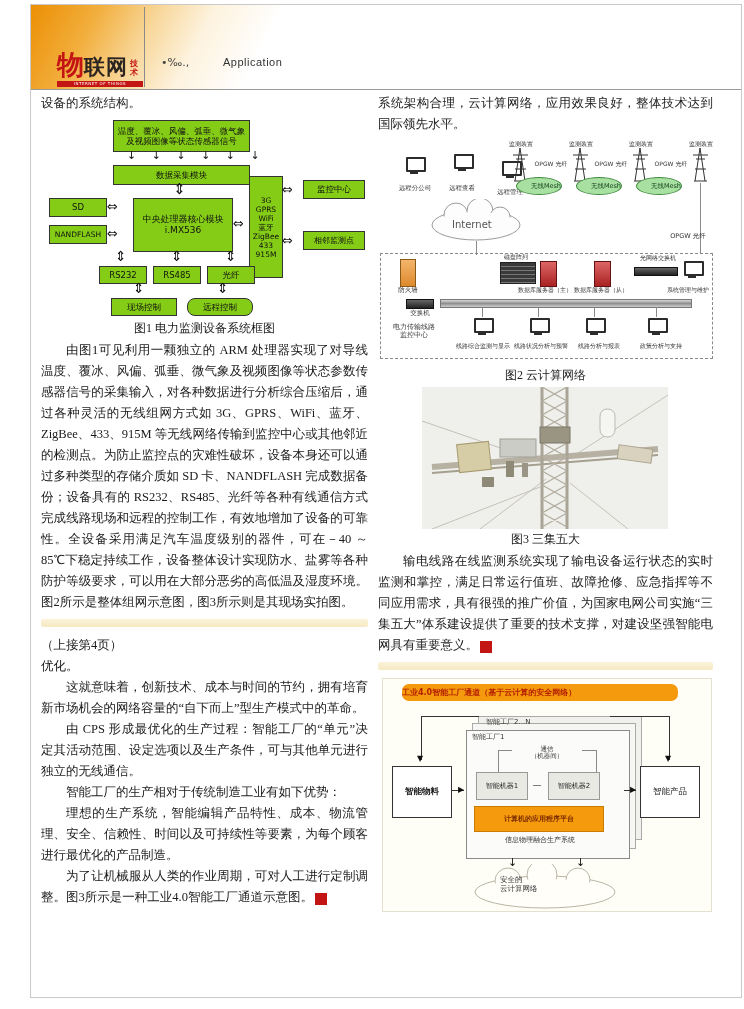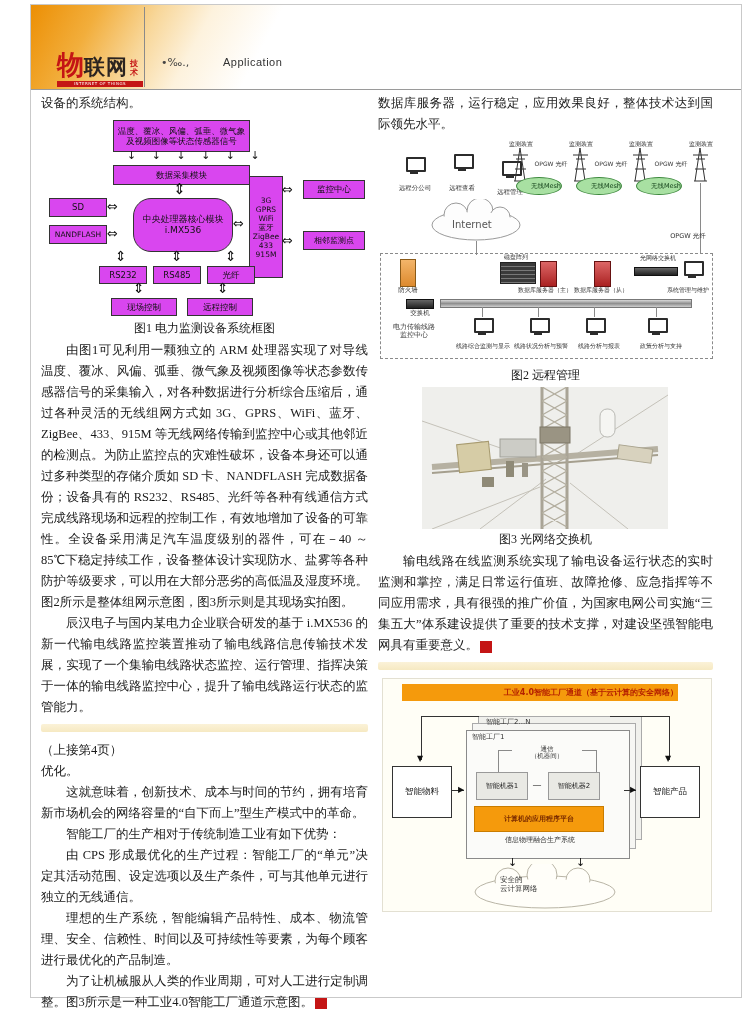--- a/index.html
+++ b/index.html
@@ -23,38 +23,38 @@
   .col-left{left:10px;width:327px;}
   .col-right{left:347px;width:335px;}
   p.para{margin:0;font-size:12.5px;line-height:21px;text-align:justify;text-indent:2em;}
   p.noind{text-indent:0;}
   .figcap{margin:2px 0 4px 0;text-align:center;font-weight:normal;font-size:12px;line-height:16px;}
   .endmark{display:inline-block;width:12px;height:12px;background:#c41515;color:#fff;
     font:bold 9px/12px "DejaVu Sans",sans-serif;text-align:center;vertical-align:-1px;margin-left:2px;}
   .strip{height:8px;background:linear-gradient(#fbf2d8,#f6e9c2);margin:6px 0 8px 0;border-radius:2px;}
   
   .fig{position:relative;background:#fff;}
-  .box{position:absolute;border:1px solid #333;background:#d946ef;display:flex;align-items:center;justify-content:center;
+  .box{position:absolute;border:1px solid #333;background:#84cc16;display:flex;align-items:center;justify-content:center;
     text-align:center;font:8.5px/1.2 "DejaVu Sans",sans-serif;white-space:pre-line;color:#111;}
   .lbl{position:absolute;font:6.5px/1.15 "DejaVu Sans",sans-serif;color:#333;text-align:center;white-space:pre-line;}
   .arr{position:absolute;font-family:"DejaVu Sans",sans-serif;color:#111;}
   .line{position:absolute;background:#8a8a8a;}
   .dash{position:absolute;border:1px dashed #8a8a8a;}
   .pc{position:absolute;width:16px;height:11px;border:2px solid #2c2c2c;background:#fff;border-radius:1px;}
   .pc::after{content:"";position:absolute;top:11px;left:2px;width:8px;height:4px;background:#2c2c2c;}
   .oval{position:absolute;width:44px;height:16px;border:1px solid #3f8a3f;background:#a8e0a2;border-radius:50%;
     font:6.5px/16px "DejaVu Sans",sans-serif;text-align:right;color:#14421a;}
   .rack{position:absolute;background:repeating-linear-gradient(#3a3a3a 0 3px,#777 3px 4px);border:1px solid #222;}
   .server{position:absolute;background:linear-gradient(#d66,#a22);border:1px solid #611;}
   .fwall{position:absolute;background:linear-gradient(#f3b56a,#dd8a2e);border:1px solid #8a5a18;}
   .flat{position:absolute;background:linear-gradient(#666,#222);border:1px solid #111;}
   .bus{position:absolute;height:7px;background:linear-gradient(#d9d9d9,#8f8f8f 50%,#cfcfcf);border:1px solid #777;}
   
   .panel{position:absolute;background:#fffef6;border:1px solid #e3e0d2;}
-  .obar{position:absolute;background:#f59a0c;color:#b41f00;font:bold 8px/17px "DejaVu Sans",sans-serif;text-align:right;}
+  .obar{position:absolute;background:#f59a0c;color:#b41f00;font:bold 8px/17px "DejaVu Sans",sans-serif;text-align:left;border-radius:7px;}
   .fbox{position:absolute;border:1.5px solid #333;background:#fff;display:flex;align-items:center;justify-content:center;
     font:8.5px "DejaVu Sans",sans-serif;}
   .gpanel{position:absolute;border:1px solid #aaa;background:#f5f5f2;}
   .gbox{position:absolute;border:1px solid #999;background:#e9e9e4;display:flex;align-items:center;justify-content:center;
     font:7px "DejaVu Sans",sans-serif;text-align:center;}
   .obox{position:absolute;background:#f59a0c;border:1px solid #c97c00;color:#7c2d00;display:flex;align-items:center;
     justify-content:center;font:bold 7px "DejaVu Sans",sans-serif;text-align:center;}
   svg{display:block;}
 </style>
 </head>
@@ -84,21 +84,21 @@
     <div class="fig" style="height:200px;margin-top:4px;">
       <div class="box" style="left:72px;top:2px;width:135px;height:30px;">温度、覆冰、风偏、弧垂、微气象
 及视频图像等状态传感器信号</div>
       <div class="arr" style="left:86px;top:31px;font-size:11px;letter-spacing:6px;">↓ ↓ ↓ ↓ ↓ ↓</div>
       <div class="box" style="left:72px;top:47px;width:135px;height:18px;">数据采集模块</div>
       <div class="arr" style="left:132px;top:62px;font-size:15px;">⇕</div>
       <div class="box" style="left:8px;top:80px;width:56px;height:17px;">SD</div>
       <div class="arr" style="left:66px;top:81px;font-size:13px;">⇔</div>
       <div class="box" style="left:8px;top:107px;width:56px;height:17px;font-size:7.5px;">NANDFLASH</div>
       <div class="arr" style="left:66px;top:108px;font-size:13px;">⇔</div>
-      <div class="box" style="left:92px;top:80px;width:98px;height:52px;font-size:9px;border-radius:18px;">中央处理器核心模块
+      <div class="box" style="left:92px;top:80px;width:98px;height:52px;font-size:9px;">中央处理器核心模块
 i.MX536</div>
       <div class="arr" style="left:192px;top:98px;font-size:13px;">⇔</div>
       <div class="box" style="left:208px;top:58px;width:32px;height:100px;font-size:7.5px;">3G
 GPRS
 WiFi
 蓝牙
 ZigBee
 433
 915M</div>
       <div class="arr" style="left:241px;top:64px;font-size:13px;">⇔</div>
@@ -107,41 +107,40 @@
       <div class="box" style="left:262px;top:113px;width:60px;height:17px;font-size:8px;">相邻监测点</div>
       <div class="arr" style="left:74px;top:130px;font-size:14px;">⇕</div>
       <div class="arr" style="left:130px;top:130px;font-size:14px;">⇕</div>
       <div class="arr" style="left:184px;top:130px;font-size:14px;">⇕</div>
       <div class="box" style="left:58px;top:148px;width:46px;height:16px;">RS232</div>
       <div class="box" style="left:112px;top:148px;width:46px;height:16px;">RS485</div>
       <div class="box" style="left:166px;top:148px;width:46px;height:16px;">光纤</div>
       <div class="arr" style="left:92px;top:162px;font-size:14px;">⇕</div>
       <div class="arr" style="left:176px;top:162px;font-size:14px;">⇕</div>
       <div class="box" style="left:70px;top:180px;width:64px;height:16px;">现场控制</div>
-      <div class="box" style="left:146px;top:180px;width:64px;height:16px;">远程控制</div>
+      <div class="box" style="left:146px;top:180px;width:64px;height:16px;border-radius:8px;">远程控制</div>
     </div>
     <p class="figcap">图1  电力监测设备系统框图</p>
 
     <p class="para">由图1可见利用一颗独立的 ARM 处理器实现了对导线温度、覆冰、风偏、弧垂、微气象及视频图像等状态参数传感器信号的采集输入，对各种数据进行分析综合压缩后，通过各种灵活的无线组网方式如 3G、GPRS、WiFi、蓝牙、ZigBee、433、915M 等无线网络传输到监控中心或其他邻近的检测点。为防止监控点的灾难性破坏，设备本身还可以通过多种类型的存储介质如 SD 卡、NANDFLASH 完成数据备份；设备具有的 RS232、RS485、光纤等各种有线通信方式完成线路现场和远程的控制工作，有效地增加了设备的可靠性。全设备采用满足汽车温度级别的器件，可在－40 ～ 85℃下稳定持续工作，设备整体设计实现防水、盐雾等各种防护等级要求，可以用在大部分恶劣的高低温及湿度环境。图2所示是整体组网示意图，图3所示则是其现场实拍图。</p>
-    <p class="para">辰汉电子与国内某电力企业联合研发的基于 i.MX536 的新一代输电线路监控装置推动了输电线路信息传输技术发展，实现了一个集输电线路状态监控、运行管理、指挥决策于一体的输电线路监控中心，提升了输电线路运行状态的监管能力。</p>
 
     <div class="strip"></div>
 
     <p class="para noind">（上接第4页）</p>
     <p class="para noind">优化。</p>
     <p class="para">这就意味着，创新技术、成本与时间的节约，拥有培育新市场机会的网络容量的“自下而上”型生产模式中的革命。</p>
+    <p class="para">由 CPS 形成最优化的生产过程：智能工厂的“单元”决定其活动范围、设定选项以及生产条件，可与其他单元进行独立的无线通信。</p>
     <p class="para">智能工厂的生产相对于传统制造工业有如下优势：</p>
-    <p class="para">由 CPS 形成最优化的生产过程：智能工厂的“单元”决定其活动范围、设定选项以及生产条件，可与其他单元进行独立的无线通信。</p>
     <p class="para">理想的生产系统，智能编辑产品特性、成本、物流管理、安全、信赖性、时间以及可持续性等要素，为每个顾客进行最优化的产品制造。</p>
     <p class="para"><span>为了让机械服从人类的作业周期，可对人工进行定制调整。图3所示是一种工业4.0智能工厂通道示意图。</span><span class="endmark">物</span></p>
 
   </div>
 
   <div class="col col-right">
-    <p class="para noind">数据库服务器，运行稳定，应用效果良好，整体技术达到国际领先水平。</p>
+    <p class="para noind">系统架构合理，云计算网络，应用效果良好，整体技术达到国际领先水平。</p>
 
     <div class="fig" style="height:224px;margin-top:6px;">
       <div class="pc" style="left:28px;top:16px;"></div>
       <div class="lbl" style="left:6px;top:44px;width:62px;">远程分公司</div>
       <div class="pc" style="left:76px;top:13px;"></div>
       <div class="lbl" style="left:58px;top:44px;width:52px;">远程查看</div>
       <div class="pc" style="left:124px;top:20px;"></div>
       <div class="lbl" style="left:106px;top:48px;width:52px;">远程管理</div>
       <svg style="position:absolute;left:50px;top:58px;" width="96" height="44" viewBox="0 0 96 44">
         <ellipse cx="48" cy="26" rx="44" ry="15" fill="#fdfdfd" stroke="#9a9a9a"></ellipse>
@@ -202,41 +201,41 @@
       <div class="line" style="left:278px;top:166px;width:1px;height:10px;"></div>
       <div class="pc" style="left:96px;top:177px;"></div>
       <div class="pc" style="left:152px;top:177px;"></div>
       <div class="pc" style="left:208px;top:177px;"></div>
       <div class="pc" style="left:270px;top:177px;"></div>
       <div class="lbl" style="left:68px;top:202px;width:74px;font-size:6px;">线路综合监测与显示</div>
       <div class="lbl" style="left:126px;top:202px;width:74px;font-size:6px;">线路状况分析与预警</div>
       <div class="lbl" style="left:190px;top:202px;width:62px;font-size:6px;">线路分析与报表</div>
       <div class="lbl" style="left:252px;top:202px;width:62px;font-size:6px;">政策分析与支持</div>
     </div>
-    <p class="figcap">图2  远程管理</p>
+    <p class="figcap">图2  云计算网络</p>
 
     <div class="fig" style="height:142px;margin-top:4px;">
       <svg style="position:absolute;left:44px;top:0;" width="246" height="142" viewBox="0 0 246 142">
         <rect x="0" y="0" width="246" height="142" fill="#efefec"></rect>
         <path d="M0 34 L122 76 M246 8 L150 70 M58 142 L124 92 M206 142 L148 96 M10 142 L118 100" stroke="#c4c1b8" stroke-width="1" fill="none"></path>
         <path d="M10 80 L236 62" stroke="#b6b1a2" stroke-width="6" fill="none"></path>
         <path d="M10 86 L236 68" stroke="#a59f8e" stroke-width="2" fill="none"></path>
         <path d="M120 0 V142 M145 0 V142" stroke="#a9a496" stroke-width="3"></path>
         <path d="M120 0L145 14M145 0L120 14M120 14L145 28M145 14L120 28M120 28L145 42M145 28L120 42M120 42L145 56M145 42L120 56M120 56L145 70M145 56L120 70M120 70L145 84M145 70L120 84M120 84L145 98M145 84L120 98M120 98L145 112M145 98L120 112M120 112L145 126M145 112L120 126M120 126L145 140M145 126L120 140" stroke="#b3ae9f" stroke-width="1.4" fill="none"></path>
         <rect x="118" y="40" width="30" height="16" fill="#9a9483" stroke="#7d7766"></rect>
         <rect x="36" y="56" width="32" height="28" fill="#d6cca6" stroke="#a79a6e" transform="rotate(-6 52 70)"></rect>
         <rect x="78" y="52" width="36" height="18" fill="#ccccc6" stroke="#a0a098"></rect>
         <rect x="178" y="22" width="15" height="28" rx="7" fill="#f5f5f2" stroke="#b9b9b4"></rect>
         <rect x="196" y="60" width="34" height="14" fill="#d8d2be" stroke="#a8a28c" transform="rotate(8 213 67)"></rect>
         <rect x="60" y="90" width="12" height="10" fill="#8f8a77"></rect>
         <rect x="84" y="74" width="8" height="16" fill="#8f8a77"></rect>
         <rect x="100" y="76" width="6" height="14" fill="#9a9586"></rect>
       </svg>
     </div>
-    <p class="figcap">图3  光网络交换机</p>
+    <p class="figcap">图3  三集五大</p>
 
     <p class="para" style="margin-top:4px;"><span>输电线路在线监测系统实现了输电设备运行状态的实时监测和掌控，满足日常运行值班、故障抢修、应急指挥等不同应用需求，具有很强的推广价值，为国家电网公司实施“三集五大”体系建设提供了重要的技术支撑，对建设坚强智能电网具有重要意义。</span><span class="endmark">物</span></p>
 
     <div class="strip"></div>
 
     <div class="fig" style="height:238px;">
       <div class="panel" style="left:4px;top:0;width:328px;height:232px;"></div>
       <div class="obar" style="left:24px;top:6px;width:276px;height:17px;">工业4.0智能工厂通道（基于云计算的安全网络）</div>
 
       <div class="gpanel" style="left:100px;top:38px;width:162px;height:122px;background:#f0f0ec;"></div>
@@ -249,21 +248,21 @@
       <div class="line" style="left:120px;top:72px;width:14px;height:1px;"></div>
       <div class="line" style="left:204px;top:72px;width:14px;height:1px;"></div>
       <div class="line" style="left:120px;top:72px;width:1px;height:22px;"></div>
       <div class="line" style="left:218px;top:72px;width:1px;height:22px;"></div>
       <div class="gbox" style="left:98px;top:94px;width:50px;height:26px;">智能机器1</div>
       <div class="lbl" style="left:152px;top:102px;width:14px;font-size:9px;">—</div>
       <div class="gbox" style="left:170px;top:94px;width:50px;height:26px;">智能机器2</div>
       <div class="obox" style="left:96px;top:128px;width:128px;height:24px;">计算机的应用程序平台</div>
       <div class="lbl" style="left:92px;top:158px;width:140px;font-size:7px;">信息物理融合生产系统</div>
 
-      <div class="fbox" style="left:14px;top:88px;width:58px;height:50px;">智能物料</div>
+      <div class="fbox" style="left:14px;top:88px;width:58px;height:50px;font-weight:bold;">智能物料</div>
       <div class="fbox" style="left:262px;top:88px;width:58px;height:50px;">智能产品</div>
 
       <div class="line" style="left:43px;top:38px;width:58px;height:1px;background:#333;"></div>
       <div class="line" style="left:43px;top:38px;width:1px;height:44px;background:#333;"></div>
       <div class="arr" style="left:39px;top:76px;font-size:8px;">▼</div>
       <div class="line" style="left:232px;top:38px;width:60px;height:1px;background:#333;"></div>
       <div class="line" style="left:291px;top:38px;width:1px;height:44px;background:#333;"></div>
       <div class="arr" style="left:287px;top:76px;font-size:8px;">▼</div>
       <div class="line" style="left:74px;top:112px;width:12px;height:1px;background:#333;"></div>
       <div class="arr" style="left:80px;top:106.5px;font-size:8px;">▶</div>

